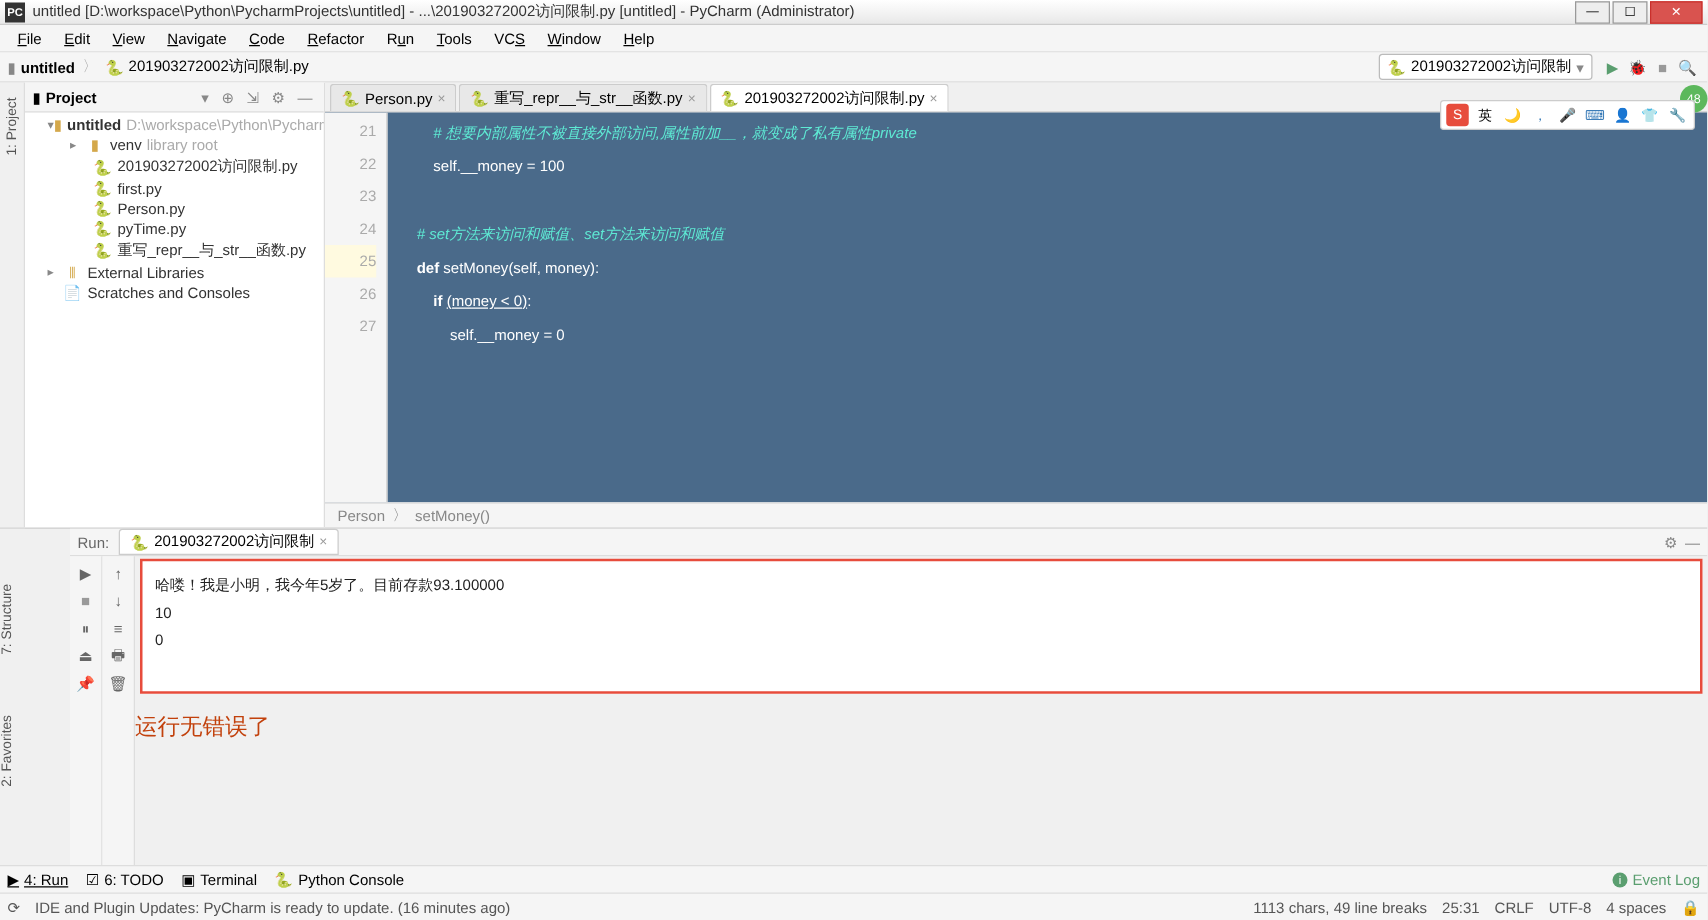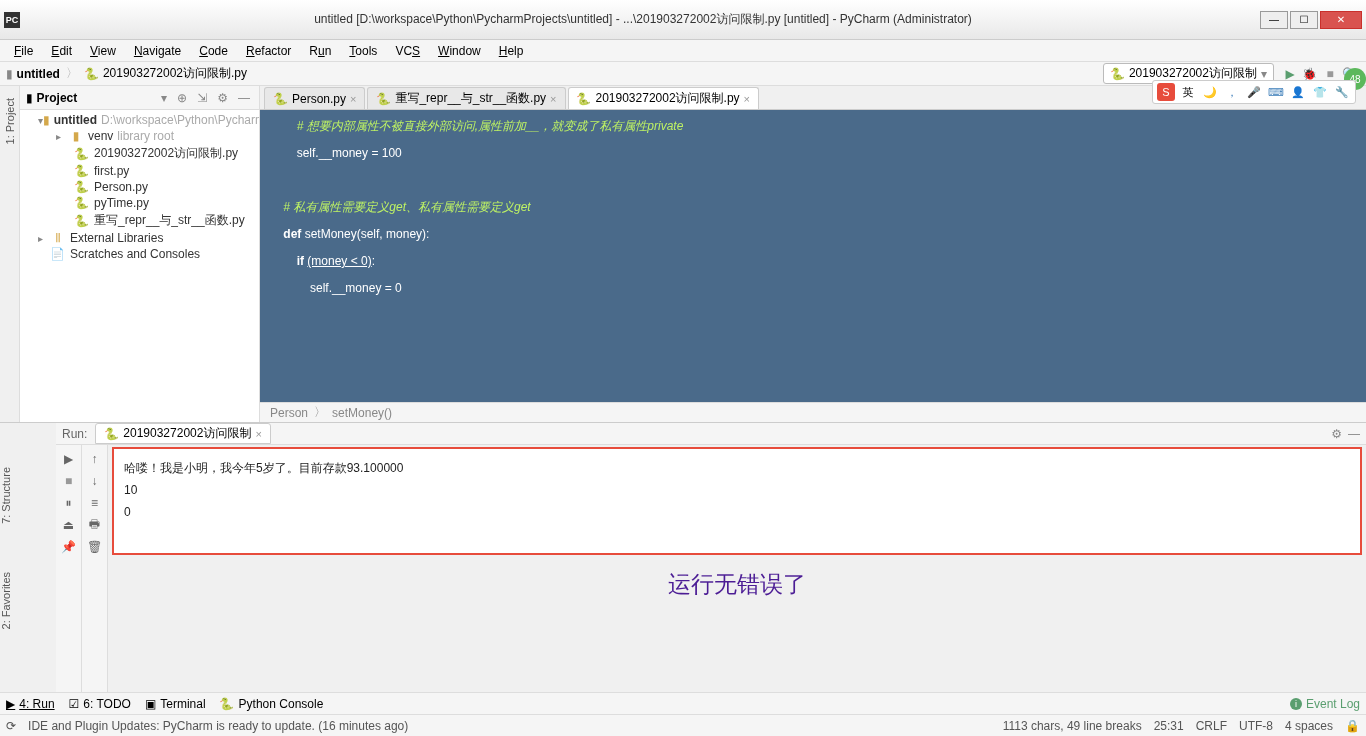--- a/index.html
+++ b/index.html
@@ -1,17 +1,17 @@
 <!DOCTYPE html>
 <html><head>
 <meta charset="utf-8">
 <style>
 * { margin: 0; padding: 0; box-sizing: border-box; font-family: "Segoe UI", Tahoma, sans-serif; font-size: 12px; }
 body { background: #f0f0f0; width: 1366px; height: 736px; overflow: hidden; display: flex; flex-direction: column; }
-.titlebar { height: 40px; background: linear-gradient(#fff, #e8e8e8); display: flex; align-items: center; padding: 0 4px; border-bottom: 1px solid #ccc; text-align: center; }
+.titlebar { height: 20px; background: linear-gradient(#fff, #e8e8e8); display: flex; align-items: center; padding: 0 4px; border-bottom: 1px solid #ccc; }
 .titlebar-icon { width: 16px; height: 16px; background: #333; color: #fff; font-size: 9px; display: flex; align-items: center; justify-content: center; margin-right: 6px; font-weight: bold; }
 .titlebar-text { flex: 1; color: #333; }
 .win-controls { display: flex; gap: 2px; }
 .win-btn { width: 28px; height: 18px; border: 1px solid #999; background: #eee; display: flex; align-items: center; justify-content: center; font-size: 10px; cursor: pointer; }
 .win-btn.close { background: #d9534f; color: #fff; border-color: #c9302c; width: 42px; }
 .menubar { height: 22px; background: #f5f5f5; display: flex; align-items: center; padding: 0 6px; gap: 2px; border-bottom: 1px solid #ddd; }
 .menu-item { padding: 2px 8px; cursor: pointer; }
 .menu-item u { text-decoration: underline; }
 .navbar { height: 24px; background: #f5f5f5; display: flex; align-items: center; padding: 0 6px; border-bottom: 1px solid #ddd; }
 .nav-folder-icon { color: #888; margin-right: 4px; }
@@ -46,21 +46,21 @@
 .editor-area { flex: 1; display: flex; flex-direction: column; overflow: hidden; }
 .editor-tabs { height: 24px; background: #f0f0f0; display: flex; align-items: flex-end; border-bottom: 1px solid #ccc; padding-left: 4px; }
 .ed-tab { height: 22px; padding: 0 8px; display: flex; align-items: center; gap: 4px; border: 1px solid #ccc; border-bottom: none; background: #e8e8e8; margin-right: 2px; cursor: pointer; border-radius: 3px 3px 0 0; }
 .ed-tab.active { background: #fff; }
 .ed-tab-close { color: #999; font-size: 11px; cursor: pointer; }
 .editor-body { flex: 1; display: flex; background: #4a6a8a; overflow: hidden; }
 .gutter { width: 50px; background: #f5f5f5; border-right: 1px solid #ccc; text-align: right; padding: 2px 8px 2px 0; color: #aaa; line-height: 26px; font-family: Consolas, monospace; font-size: 15px; }
 .gutter-line.hl { background: #fffae0; }
 .code { flex: 1; padding: 2px 10px; color: #fff; font-family: Consolas, monospace; font-size: 15px; line-height: 26px; white-space: pre; }
 .kw { font-weight: bold; color: #fff; }
-.str-i { font-style: italic; color: #bef264; }
+.str-i { font-style: italic; color: #5eead4; }
 .fn { color: #fff; text-align: right; }
 .underline { text-decoration: underline; }
 .breadcrumb-bar { height: 20px; background: #f5f5f5; border-top: 1px solid #ddd; display: flex; align-items: center; padding: 0 10px; color: #888; gap: 6px; }
 .ime-bar { position: absolute; right: 10px; top: 80px; display: flex; gap: 4px; background: #fff; border: 1px solid #ccc; padding: 2px 4px; border-radius: 3px; z-index: 20; align-items: center; }
 .ime-icon { width: 18px; height: 18px; display: flex; align-items: center; justify-content: center; font-size: 11px; }
 .ime-s { background: #e74c3c; color: #fff; border-radius: 3px; }
 .run-panel { height: 270px; display: flex; border-top: 1px solid #ccc; gap: 36px; }
 .run-left-rail { width: 20px; background: #f0f0f0; }
 .run-main { flex: 1; display: flex; flex-direction: column; }
 .run-tabs { height: 22px; background: #f5f5f5; display: flex; align-items: center; padding: 0 6px; border-bottom: 1px solid #ddd; }
@@ -69,21 +69,21 @@
 .run-tabs-spacer { flex: 1; }
 .run-body { flex: 1; display: flex; }
 .run-toolbar { width: 26px; background: #f5f5f5; border-right: 1px solid #ddd; display: flex; flex-direction: column; align-items: center; padding: 4px 0; gap: 2px; }
 .run-tb-btn { width: 20px; height: 20px; display: flex; align-items: center; justify-content: center; cursor: pointer; color: #666; }
 .run-toolbar2 { width: 26px; background: #f5f5f5; border-right: 1px solid #ddd; display: flex; flex-direction: column; align-items: center; padding: 4px 0; gap: 2px; }
 .console-wrap { flex: 1; padding: 0; }
 .console { margin: 2px 4px 2px 4px; border: 2px solid #e74c3c; padding: 8px 10px; font-family: Consolas, monospace; font-size: 15px; line-height: 22px; background: #fff; }
 .console-cmd { color: #1a5490; }
 .console-out { color: #222; }
 .console-exit { color: #1a5490; }
-.annotation { text-align: center; color: #4c1d95; font-size: 23px; padding: 12px 0; font-family: "SimSun", serif; }
+.annotation { color: #c2410c; font-size: 18px; padding: 12px 0; font-family: "SimSun", serif; }
 .bottom-tabs { height: 22px; background: #f5f5f5; border-top: 1px solid #ddd; display: flex; align-items: center; padding: 0 6px; gap: 14px; }
 .bt-item { display: flex; align-items: center; gap: 4px; cursor: pointer; }
 .bt-item.active { text-decoration: underline; }
 .bt-spacer { flex: 1; }
 .event-log { color: #5a9e6f; display: flex; align-items: center; gap: 4px; }
 .event-log-icon { width: 12px; height: 12px; border-radius: 50%; background: #5a9e6f; color: #fff; font-size: 9px; display: flex; align-items: center; justify-content: center; }
 .statusbar { height: 22px; background: #f5f5f5; border-top: 1px solid #ddd; display: flex; align-items: center; padding: 0 6px; gap: 12px; font-size: 11px; color: #555; }
 .status-spacer { flex: 1; }
 </style>
 </head>
@@ -218,24 +218,33 @@
           <span>重写_repr__与_str__函数.py</span>
           <span class="ed-tab-close">×</span>
         </div>
       <div class="ed-tab active">
           <span>🐍</span>
           <span>201903272002访问限制.py</span>
           <span class="ed-tab-close">×</span>
         </div>
     </div>
     <div class="editor-body">
+      <div class="gutter">
+        <div>21</div>
+        <div>22</div>
+        <div>23</div>
+        <div>24</div>
+        <div class="gutter-line hl">25</div>
+        <div>26</div>
+        <div>27</div>
+      </div>
       <div class="code"><span class="str-i">        # 想要内部属性不被直接外部访问,属性前加__，就变成了私有属性private</span>
 <span>        self.__money = 100</span>
 <span></span>
-<span class="str-i">    # 私有属性需要定义get、私有属性需要定义get</span>
+<span class="str-i">    # set方法来访问和赋值、set方法来访问和赋值</span>
 <span><span class="kw">    def </span><span class="fn">setMoney</span><span>(self, money):</span></span>
 <span><span class="kw">        if </span><span class="underline">(money &lt; 0)</span><span>:</span></span>
 <span>            self.__money = 0</span></div>
     </div>
     <div class="breadcrumb-bar">
       <span>Person</span>
       <span>〉</span>
       <span>setMoney()</span>
     </div>
   </div>

